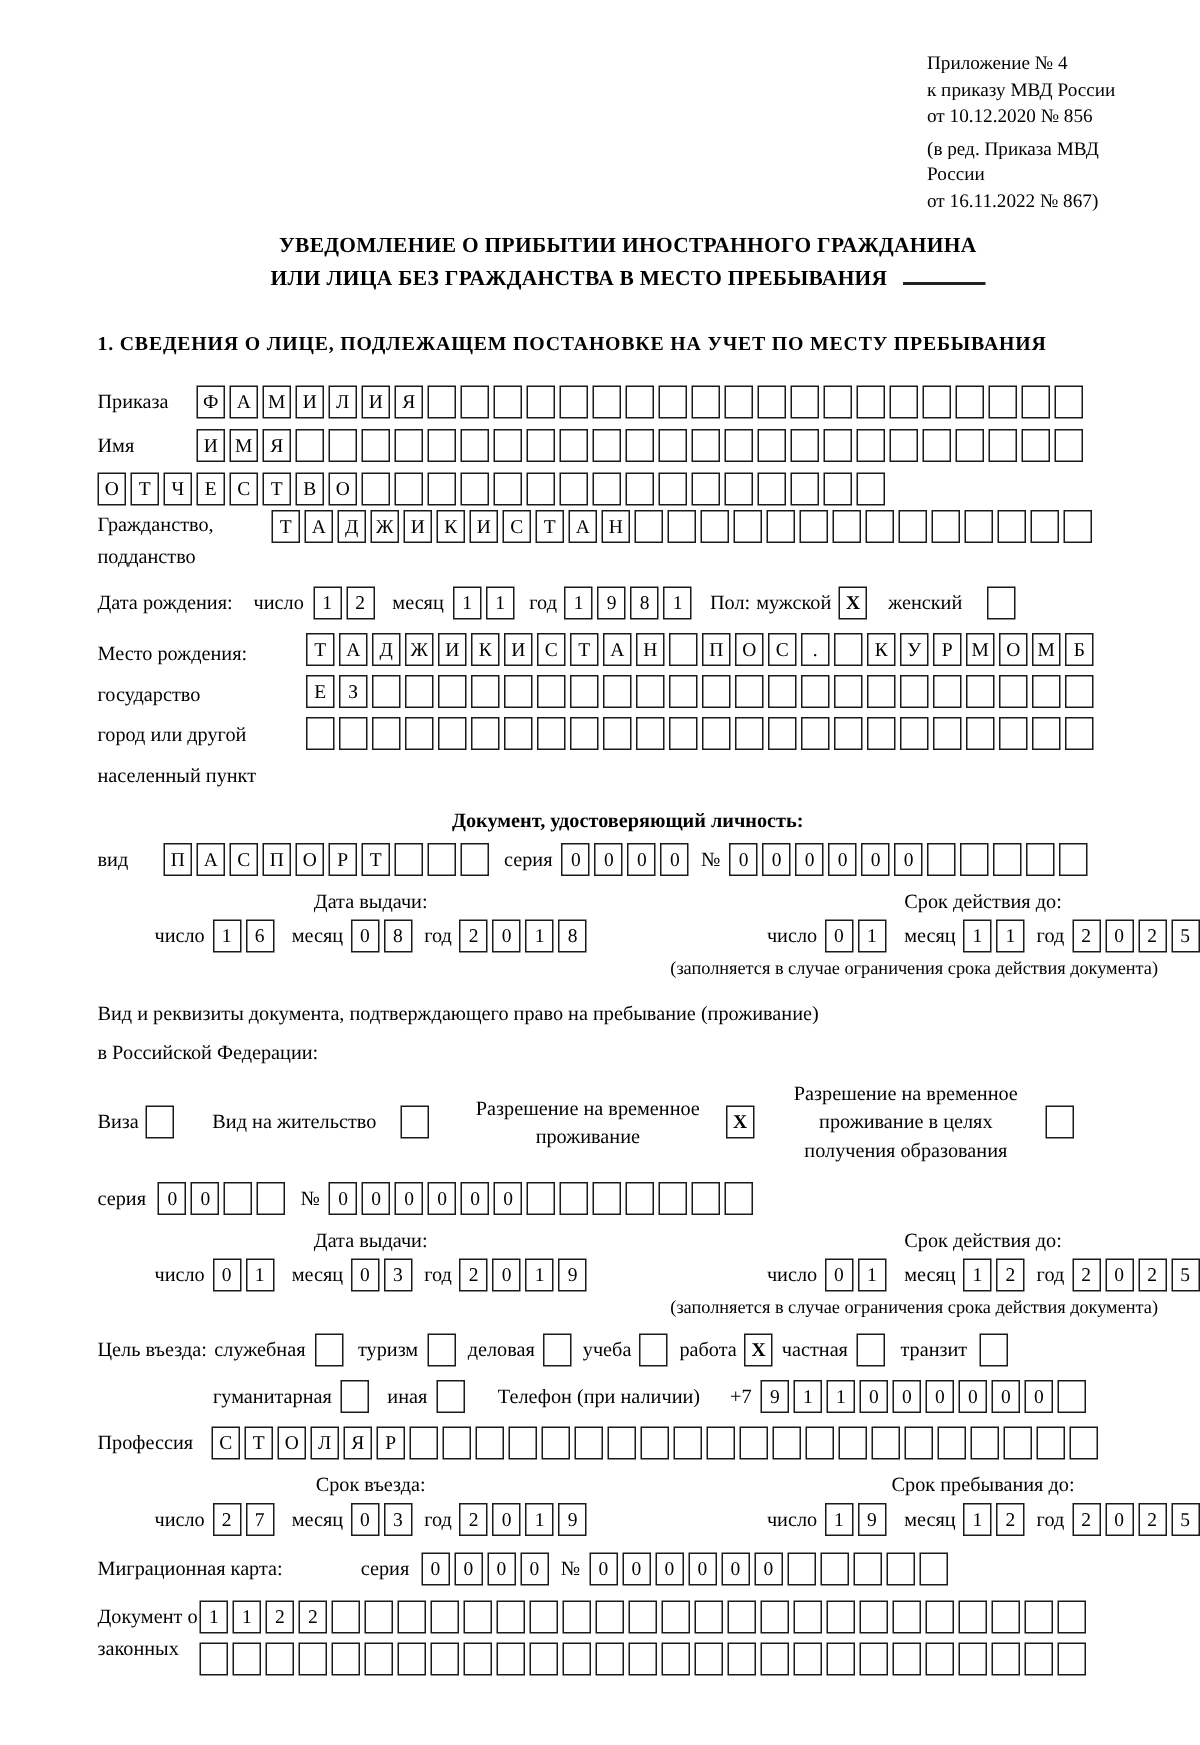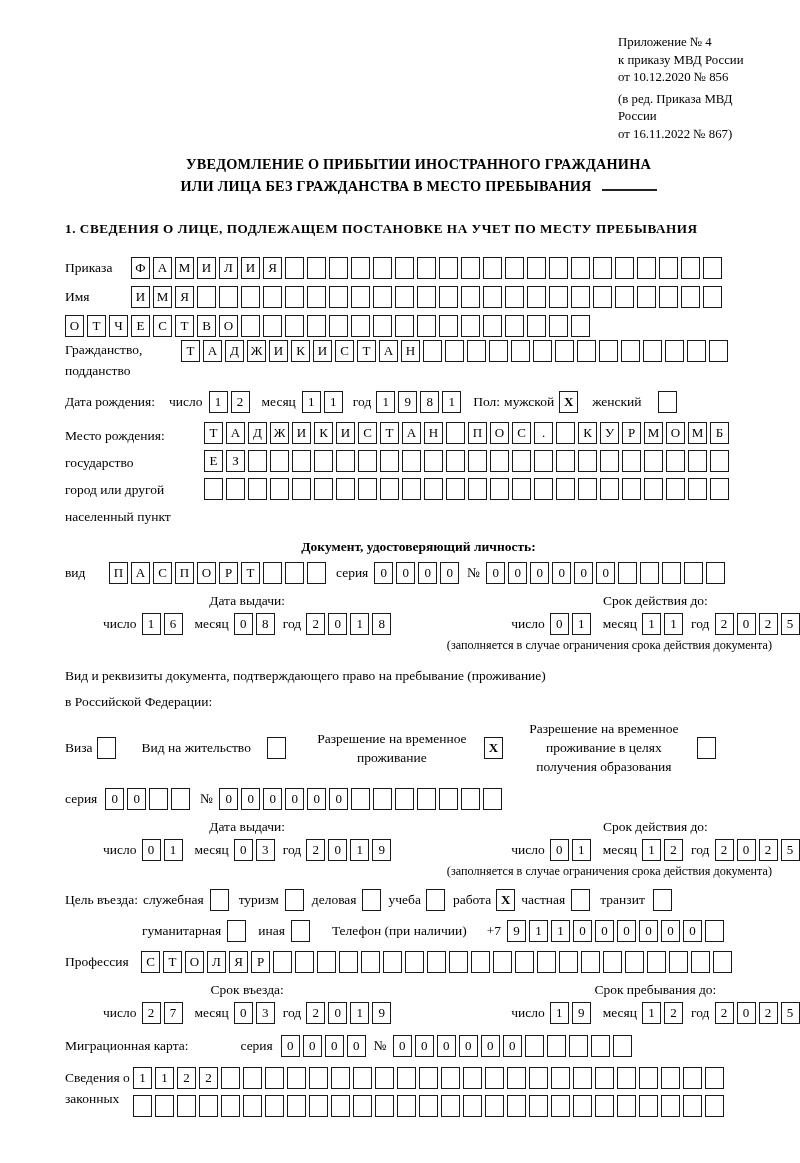--- a/index.html
+++ b/index.html
@@ -625,21 +625,21 @@
         <span class="box"></span>
         <span class="box"></span>
         <span class="box"></span>
         <span class="box"></span>
         <span class="box"></span>
       </span>
   </div>
 
   <div class="frow top" style="margin-top:10px;">
     <span class="lblcol" style="width:68px;line-height:21px;">
-      <span>Сведения о</span><br>
+      <span>Документ о</span><br>
       <span>законных</span><br>
       <br>
       <br>
       <br>
       
     </span>
     <span class="boxcol">
       <span class="boxes">
           <span class="box">1</span>
           <span class="box">1</span>

